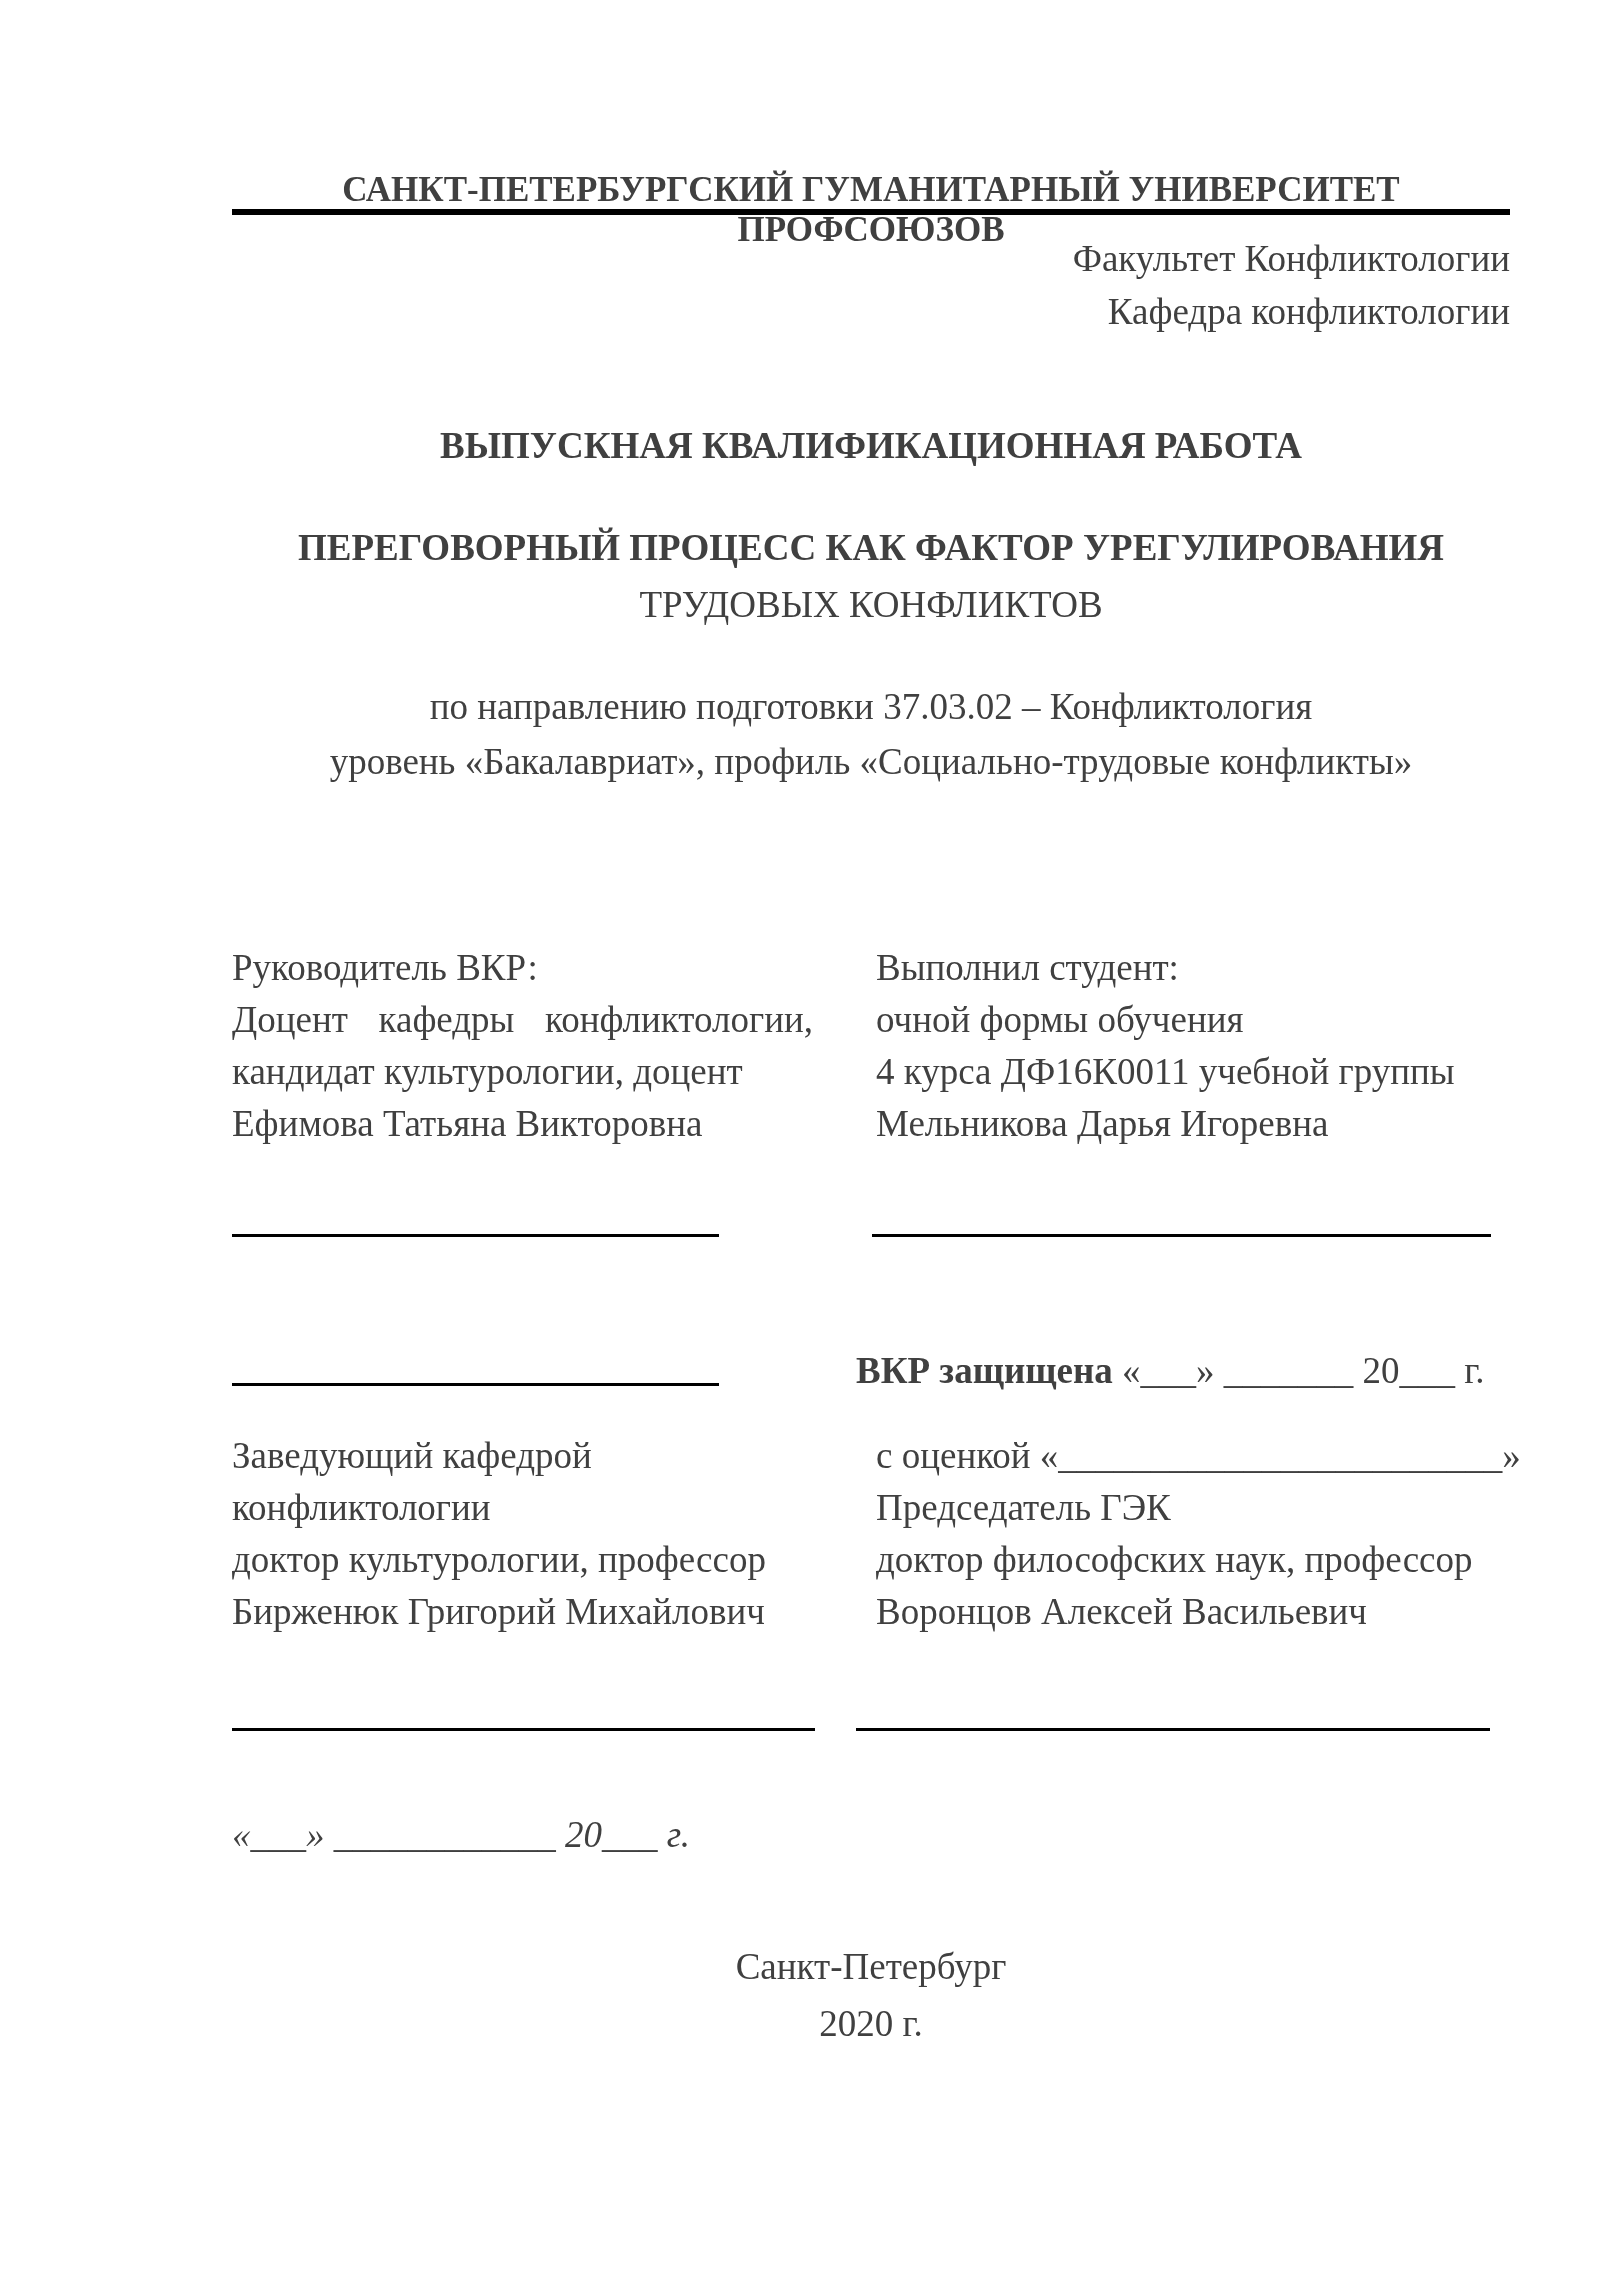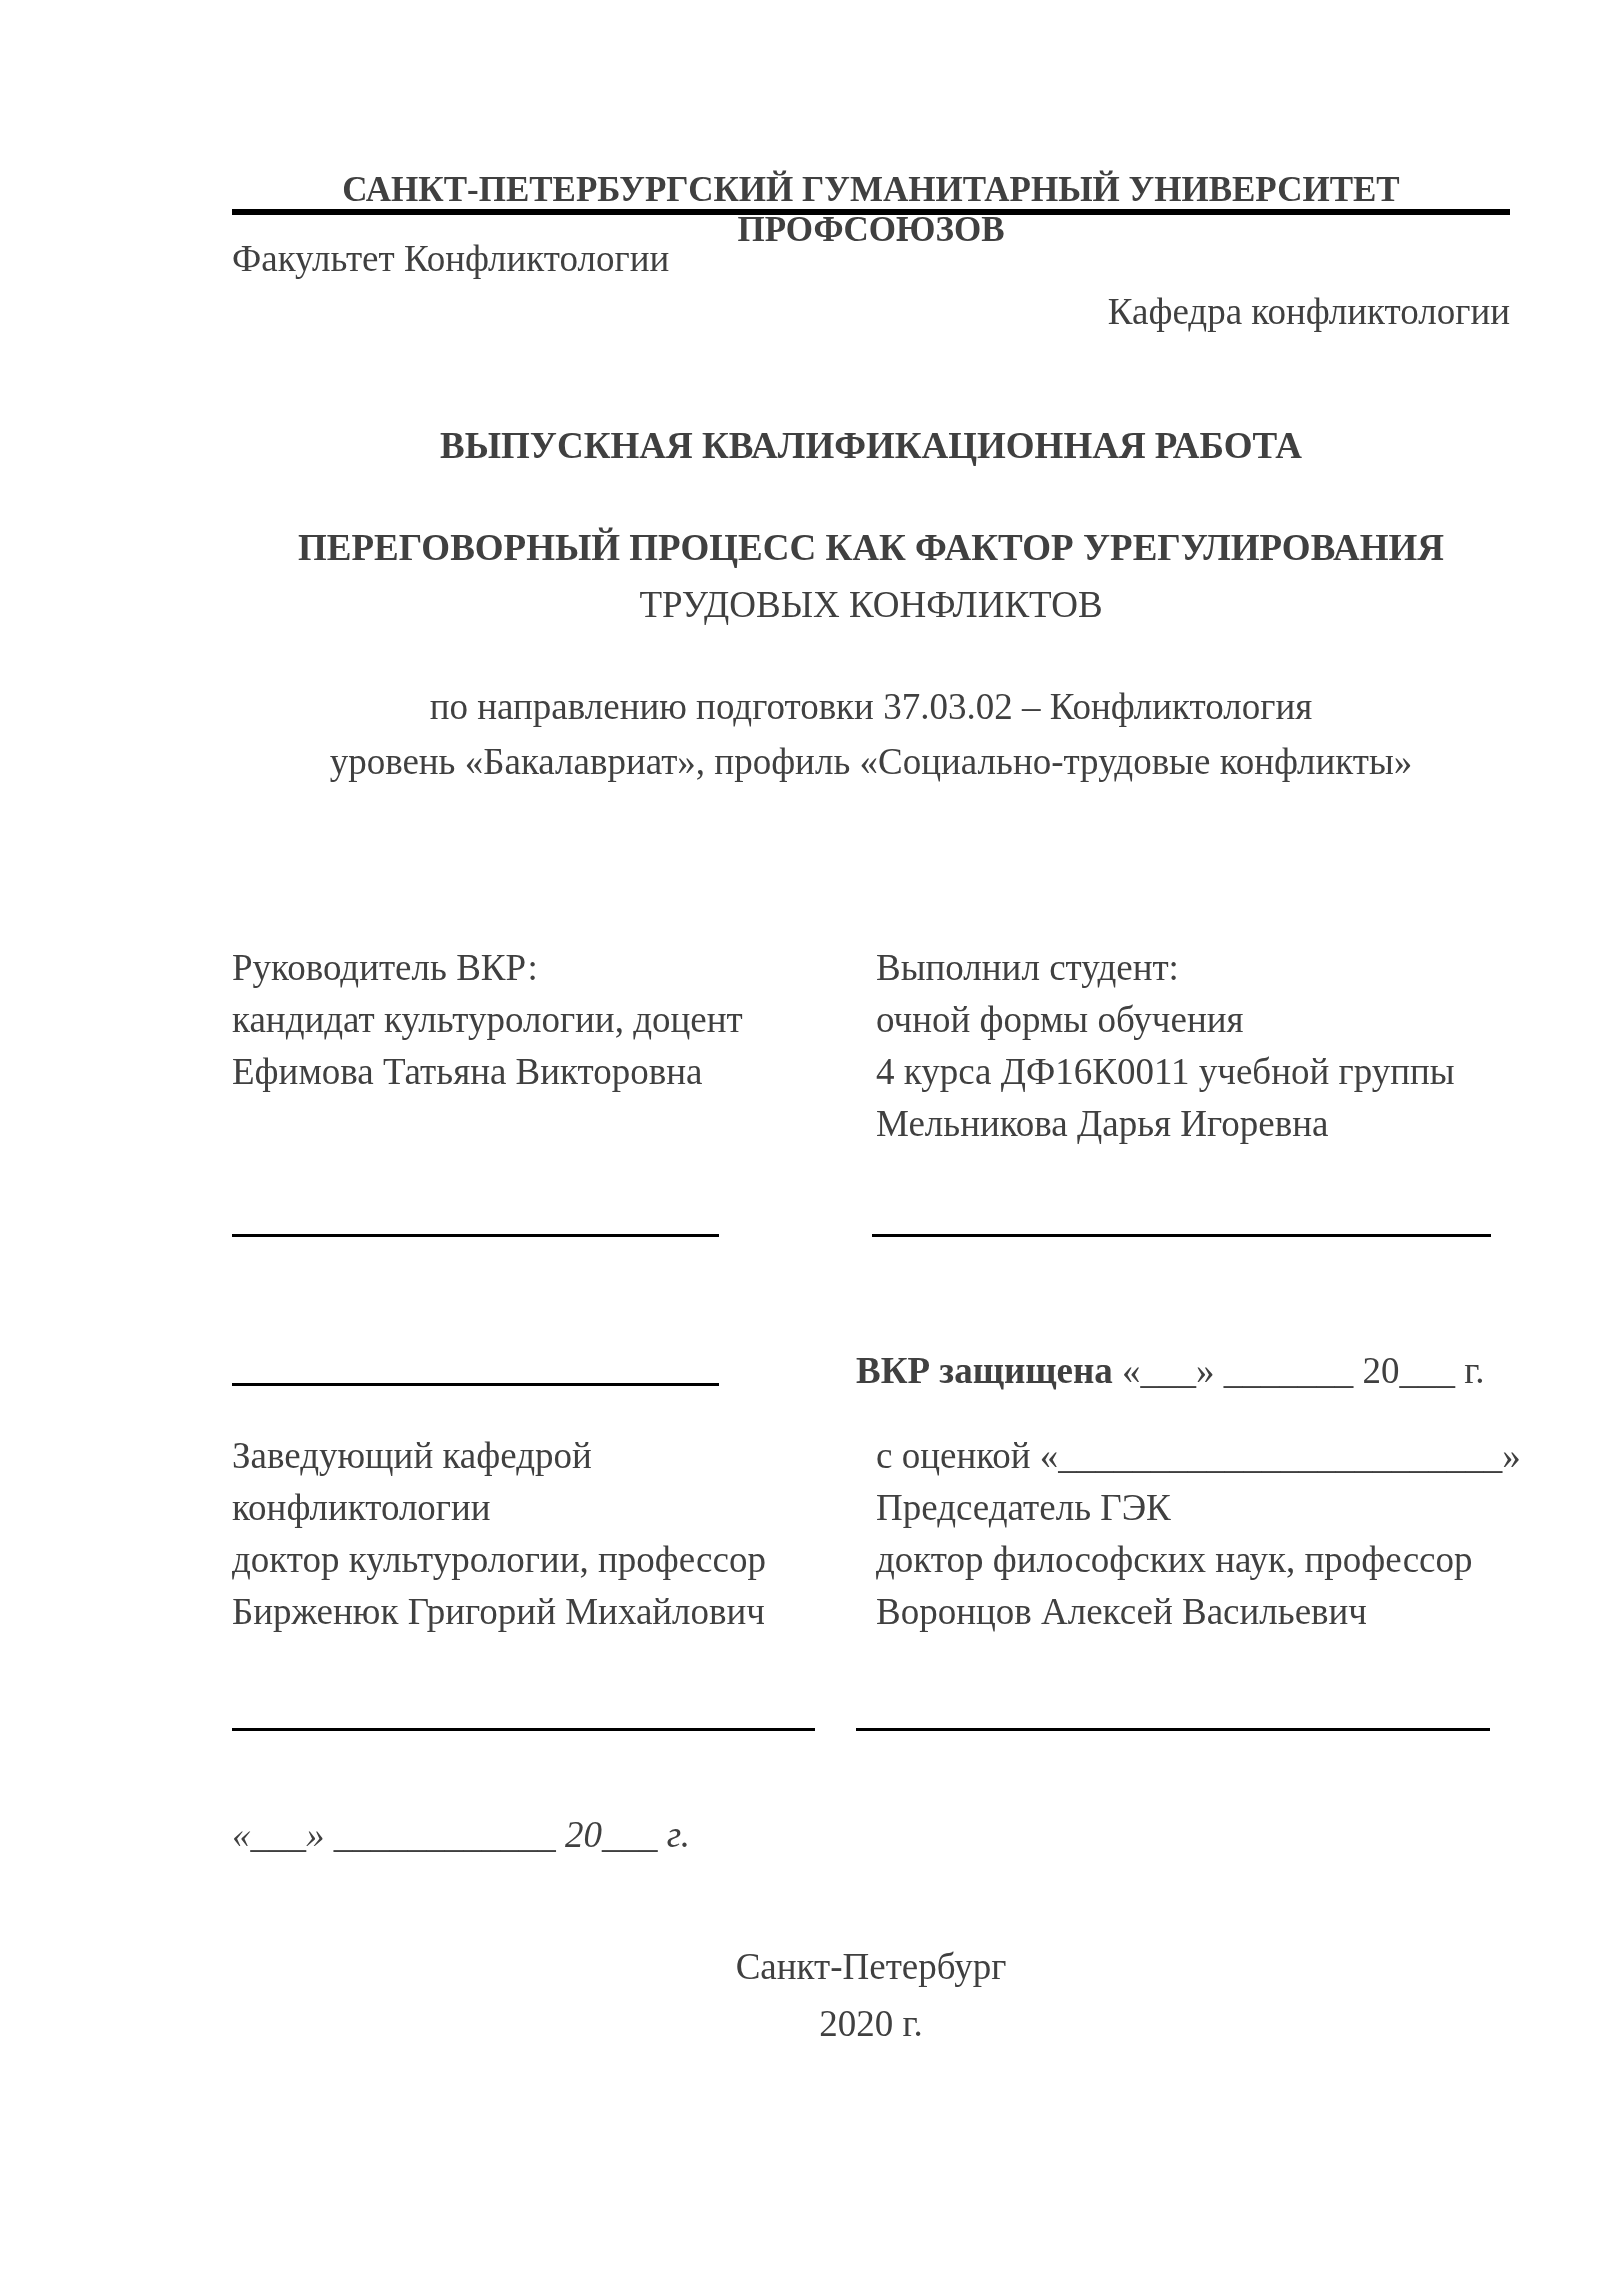--- a/index.html
+++ b/index.html
@@ -12,21 +12,21 @@
     color: #404040;
     font-family: "Liberation Serif", "DejaVu Serif", serif;
     font-size: 37px;
     overflow: hidden;
   }
   .content { position: absolute; left: 232px; top: 0; width: 1278px; height: 100%; }
   .bold { font-weight: bold; margin-top: 12px; }
 
   .university { position: absolute; top: 170px; width: 100%; font-size: 35px; font-weight: bold; text-align: center; }
   .header-rule { position: absolute; top: 209px; left: 0; width: 100%; height: 5.5px; background: #000; }
-  .faculty { position: absolute; top: 237px; width: 100%; text-align: left; }
+  .faculty { position: absolute; top: 237px; width: 100%; text-align: right; }
   .department { position: absolute; top: 290px; width: 100%; text-align: right; }
 
   .worktype { position: absolute; top: 424px; width: 100%; font-weight: bold; text-align: center; }
   .thesis1 { position: absolute; top: 526px; width: 100%; font-weight: bold; text-align: center; }
   .thesis2 { position: absolute; top: 583px; width: 100%; font-weight: normal; text-align: center; }
   .prog1 { position: absolute; top: 685px; width: 100%; text-align: center; }
   .prog2 { position: absolute; top: 740px; width: 100%; text-align: center; }
 
   .cols { position: absolute; width: 100%; display: grid; grid-template-columns: 581px 654px; column-gap: 63px; }
   .cols .col > div { line-height: 52px; }
@@ -59,20 +59,21 @@
 
     <div class="worktype">ВЫПУСКНАЯ КВАЛИФИКАЦИОННАЯ РАБОТА</div>
     <div class="thesis1">ПЕРЕГОВОРНЫЙ ПРОЦЕСС КАК ФАКТОР УРЕГУЛИРОВАНИЯ</div>
     <div class="thesis2">ТРУДОВЫХ КОНФЛИКТОВ</div>
     <div class="prog1">по направлению подготовки 37.03.02 – Конфликтология</div>
     <div class="prog2">уровень «Бакалавриат», профиль «Социально-трудовые конфликты»</div>
 
     <section class="cols people1">
       <div class="col">
         <div>Руководитель ВКР:</div>
+        <div class="jline">Доцент кафедры конфликтологии,</div>
         <div>кандидат культурологии, доцент</div>
         <div>Ефимова Татьяна Викторовна</div>
       </div>
       <div class="col">
         <div>Выполнил студент:</div>
         <div>очной формы обучения</div>
         <div>4 курса ДФ16К0011 учебной группы</div>
         <div>Мельникова Дарья Игоревна</div>
       </div>
     </section>

